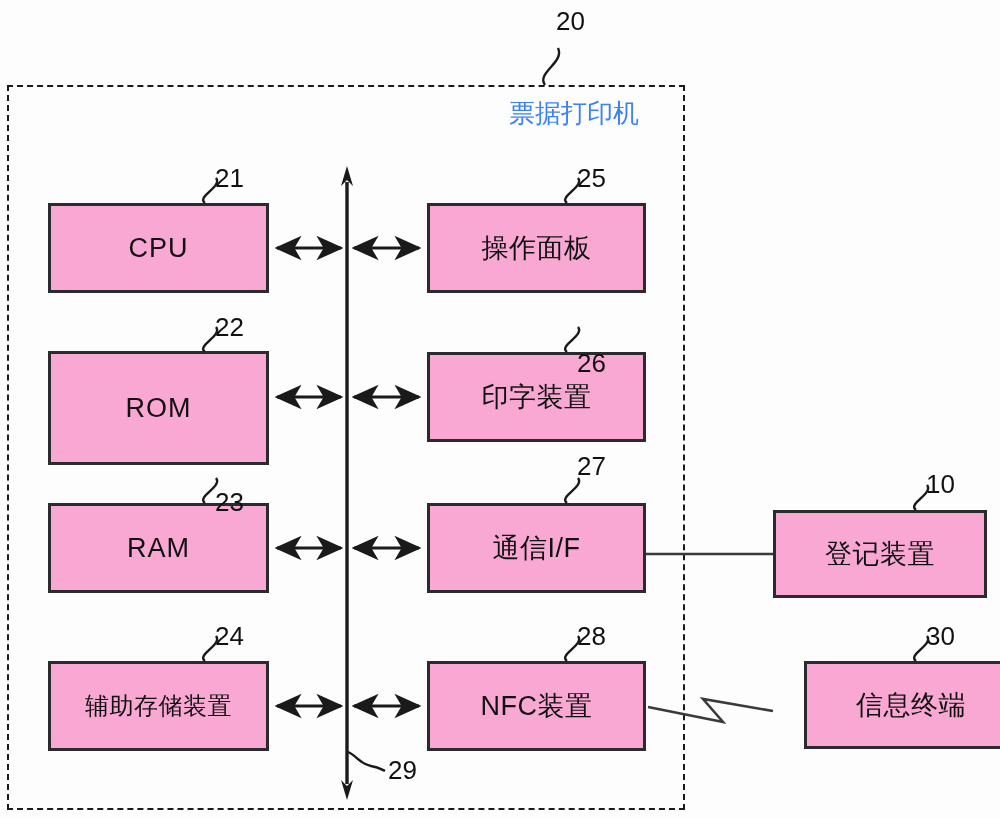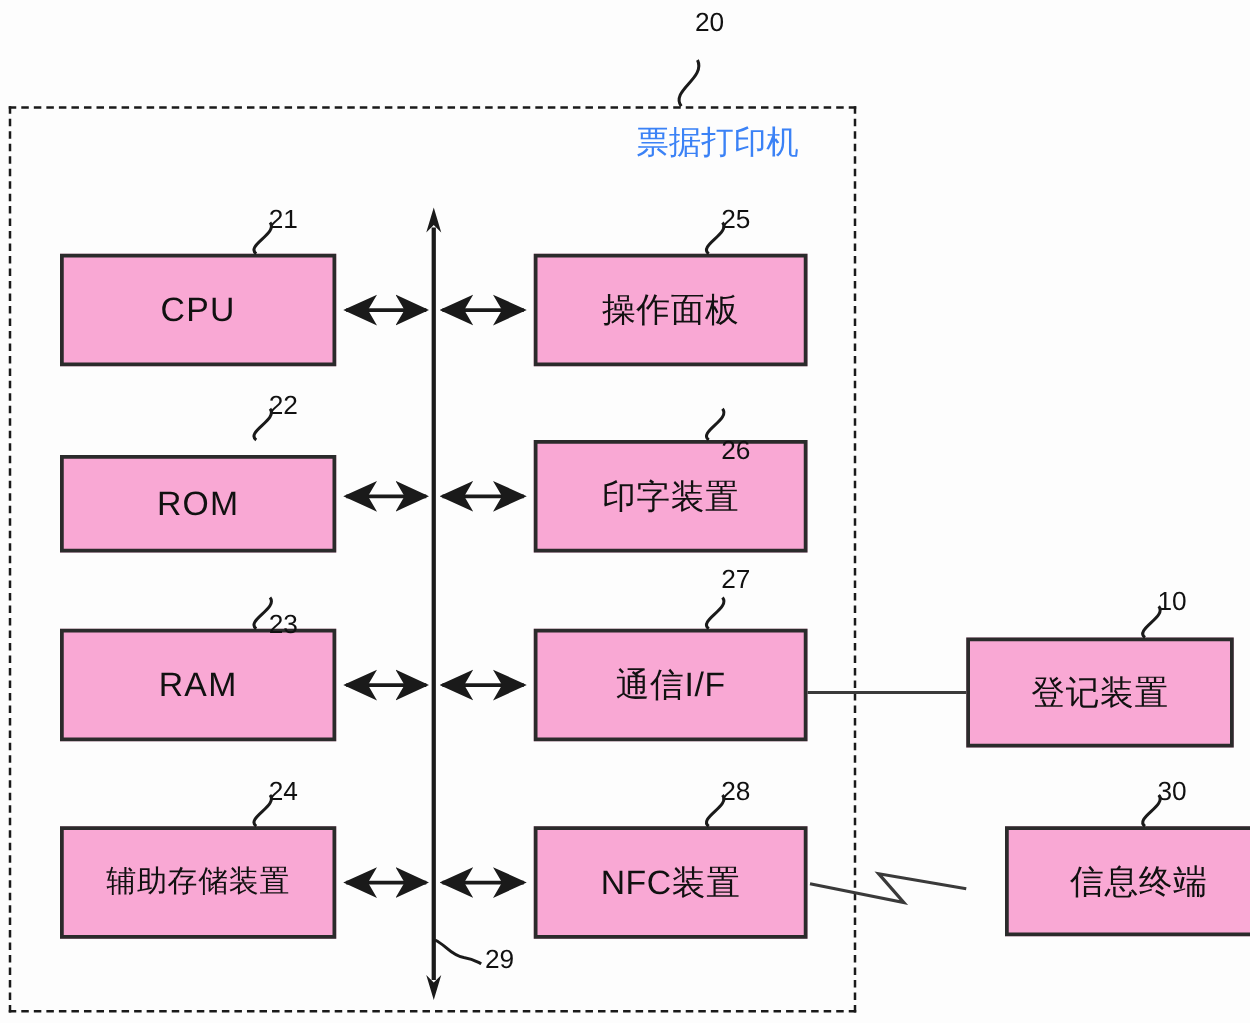--- a/index.html
+++ b/index.html
@@ -51,21 +51,21 @@
   .box.latin .blabel {
     font-size: 27px;
     letter-spacing: 1px;
   }
   .box.small-cn .blabel {
     font-size: 24px;
   }
   
   .ref {
     position: absolute;
-    font-size: 21px;
+    font-size: 26px;
     color: #111;
     line-height: 1;
     white-space: nowrap;
   }
   
   .enclosure-title {
     position: absolute;
     font-size: 26px;
     color: #3b82f6;
     white-space: nowrap;
@@ -87,21 +87,21 @@
 
   <div class="enclosure"></div>
   <div class="enclosure-title" style="left:509px; top:96px;">票据打印机</div>
   <div class="ref" style="left:556px; top:8px;">20</div>
 
   <div class="box latin" style="left:48px; top:203px; width:221px; height:90px;">
     <span class="blabel">CPU</span>
   </div>
   <div class="ref" style="left:215px; top:165px;">21</div>
 
-  <div class="box latin" style="left:48px; top:364px; width:221px; height:78px;">
+  <div class="box latin" style="left:48px; top:351px; width:221px; height:114px;">
     <span class="blabel">ROM</span>
   </div>
   <div class="ref" style="left:215px; top:314px;">22</div>
 
   <div class="box latin" style="left:48px; top:503px; width:221px; height:90px;">
     <span class="blabel">RAM</span>
   </div>
   <div class="ref" style="left:215px; top:489px;">23</div>
 
   <div class="box small-cn" style="left:48px; top:661px; width:221px; height:90px;">

